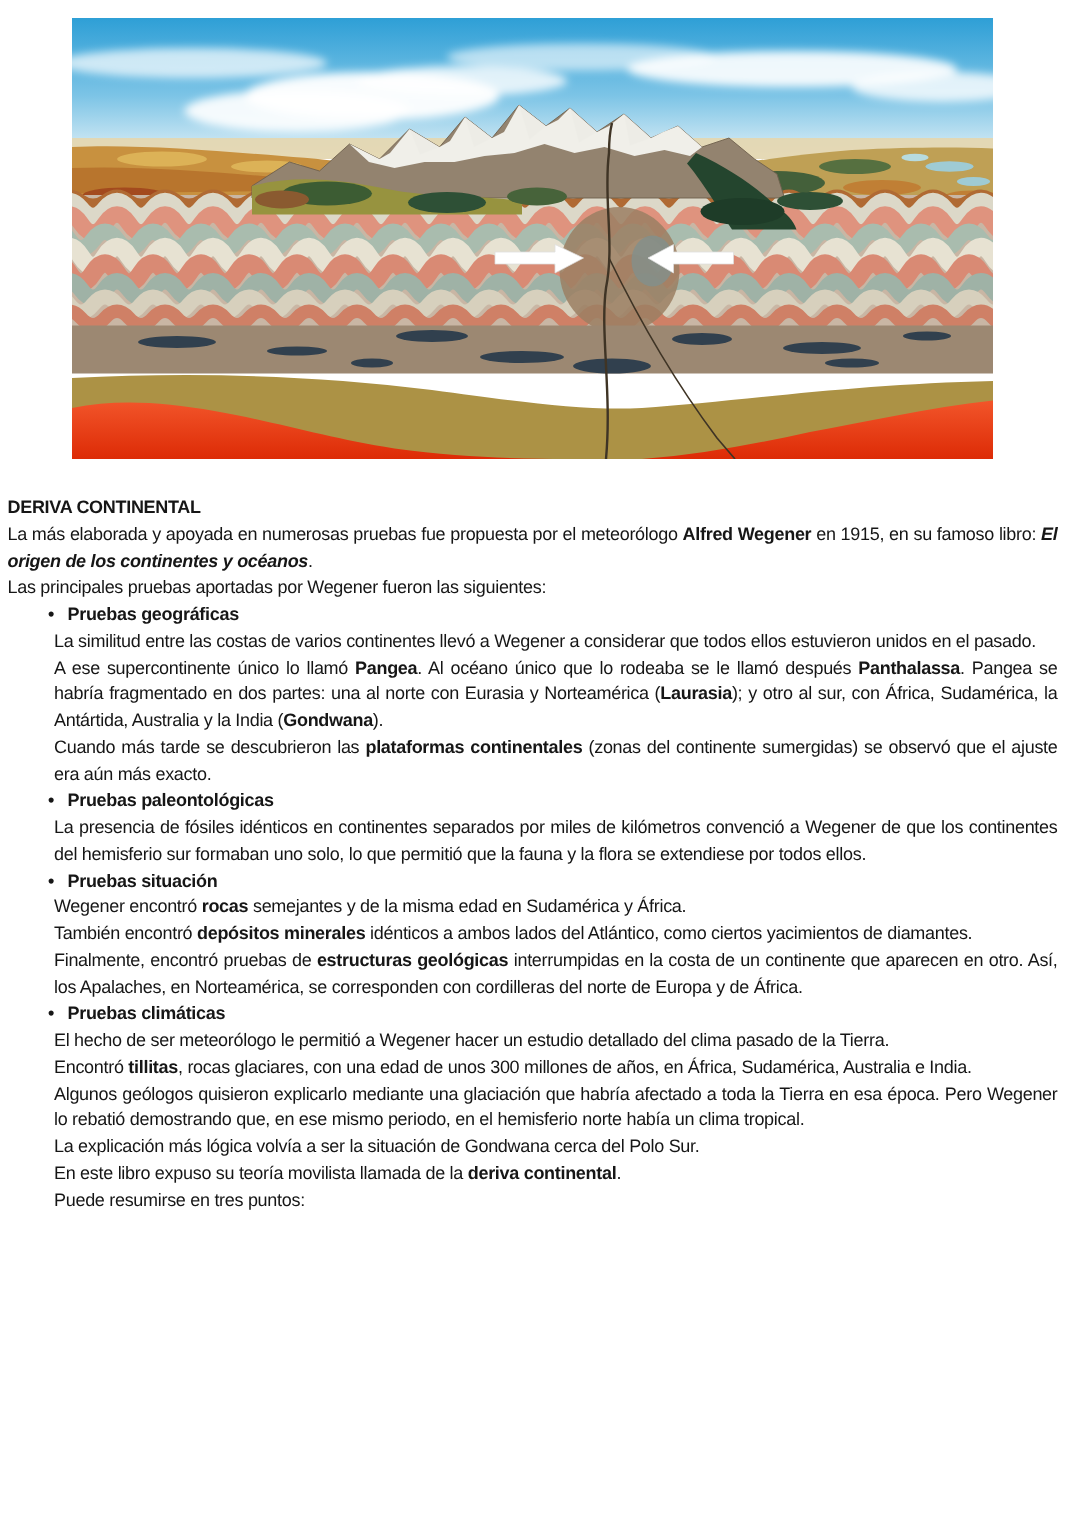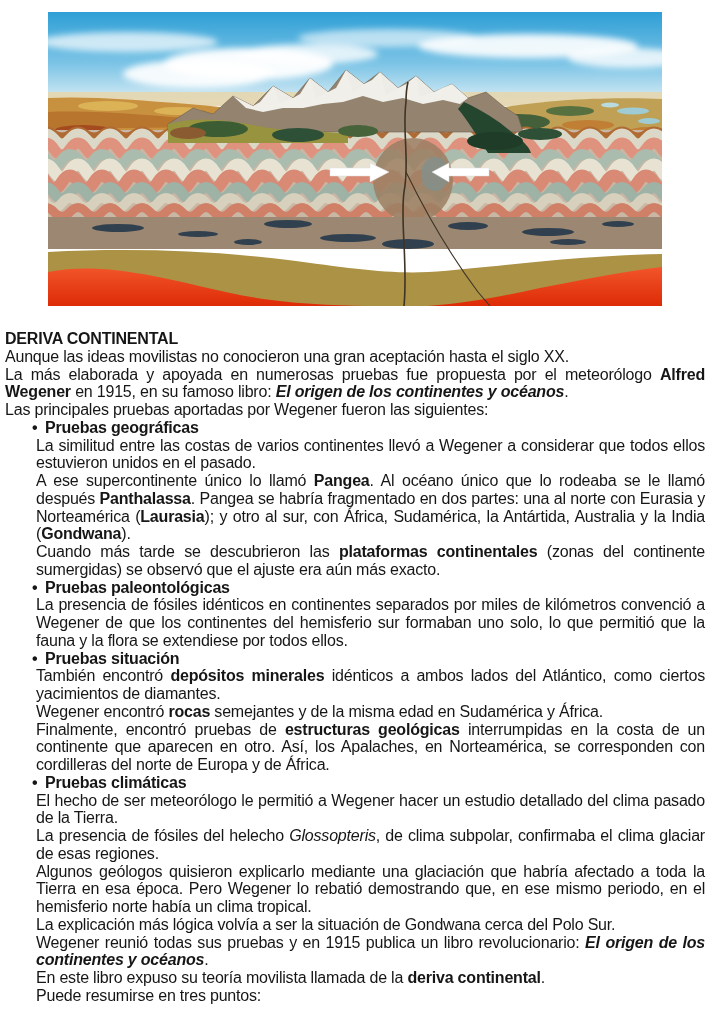--- a/index.html
+++ b/index.html
@@ -7,21 +7,21 @@
     width:716px;height:1023px;background:#ffffff;position:relative;overflow:hidden;
     font-family:"Liberation Sans",sans-serif;color:#161616;
   }
   .page{position:absolute;inset:0;background:#ffffff;}
   .figure{
     position:absolute;left:48px;top:12px;width:614px;height:294px;
   }
   .figure svg{display:block;width:614px;height:294px;}
   .doc{
     position:absolute;left:5px;top:330px;width:700px;
-    font-size:16px;line-height:17.75px;letter-spacing:-0.2px;
+    font-size:12px;line-height:17.75px;letter-spacing:-0.2px;
   }
   .blk{text-align:justify;}
   .blk.title{font-weight:bold;text-align:left;}
   .blk.li-head{font-weight:bold;text-align:left;position:relative;padding-left:40px;}
   .blk.li-head .marker{position:absolute;left:27px;top:0;}
   .blk.li-p{margin-left:31px;}
   .b{font-weight:bold;}
   .i{font-style:italic;}
 </style>
 </head>
@@ -145,36 +145,34 @@
         <path stroke-width="1.1" d="M358,160 C375,195 400,240 430,280 L442,294"></path>
       </g>
 
       <polygon points="282,156 322,156 322,151 341,160 322,170 322,164 282,164" fill="#ffffff" stroke="#dedede" stroke-width="0.5"></polygon>
       <polygon points="441,156 401,156 401,151 384,160 401,170 401,164 441,164" fill="#ffffff" stroke="#dedede" stroke-width="0.5"></polygon>
     </svg>
   </div>
 
   <div class="doc">
       <div class="blk title"><span class="b">DERIVA CONTINENTAL</span></div>
-      <div class="blk p"><span>Aunque las ideas movilistas no conocieron una gran aceptación hasta el siglo XX.</span></div>
       <div class="blk p"><span>La más elaborada y apoyada en numerosas pruebas fue propuesta por el meteorólogo </span><span class="b">Alfred Wegener</span><span> en 1915, en su famoso libro: </span><span class="b i">El origen de los continentes y océanos</span><span>.</span></div>
       <div class="blk p"><span>Las principales pruebas aportadas por Wegener fueron las siguientes:</span></div>
       <div class="blk li-head"><span class="marker">•</span><span class="b">Pruebas geográficas</span></div>
       <div class="blk li-p"><span>La similitud entre las costas de varios continentes llevó a Wegener a considerar que todos ellos estuvieron unidos en el pasado.</span></div>
       <div class="blk li-p"><span>A ese supercontinente único lo llamó </span><span class="b">Pangea</span><span>. Al océano único que lo rodeaba se le llamó después </span><span class="b">Panthalassa</span><span>. Pangea se habría fragmentado en dos partes: una al norte con Eurasia y Norteamérica (</span><span class="b">Laurasia</span><span>); y otro al sur, con África, Sudamérica, la Antártida, Australia y la India (</span><span class="b">Gondwana</span><span>).</span></div>
       <div class="blk li-p"><span>Cuando más tarde se descubrieron las </span><span class="b">plataformas continentales</span><span> (zonas del continente sumergidas) se observó que el ajuste era aún más exacto.</span></div>
       <div class="blk li-head"><span class="marker">•</span><span class="b">Pruebas paleontológicas</span></div>
       <div class="blk li-p"><span>La presencia de fósiles idénticos en continentes separados por miles de kilómetros convenció a Wegener de que los continentes del hemisferio sur formaban uno solo, lo que permitió que la fauna y la flora se extendiese por todos ellos.</span></div>
       <div class="blk li-head"><span class="marker">•</span><span class="b">Pruebas situación</span></div>
+      <div class="blk li-p"><span>Wegener encontró </span><span class="b">rocas</span><span> semejantes y de la misma edad en Sudamérica y África.</span></div>
       <div class="blk li-p"><span>También encontró </span><span class="b">depósitos minerales</span><span> idénticos a ambos lados del Atlántico, como ciertos yacimientos de diamantes.</span></div>
-      <div class="blk li-p"><span>Wegener encontró </span><span class="b">rocas</span><span> semejantes y de la misma edad en Sudamérica y África.</span></div>
       <div class="blk li-p"><span>Finalmente, encontró pruebas de </span><span class="b">estructuras geológicas</span><span> interrumpidas en la costa de un continente que aparecen en otro. Así, los Apalaches, en Norteamérica, se corresponden con cordilleras del norte de Europa y de África.</span></div>
       <div class="blk li-head"><span class="marker">•</span><span class="b">Pruebas climáticas</span></div>
       <div class="blk li-p"><span>El hecho de ser meteorólogo le permitió a Wegener hacer un estudio detallado del clima pasado de la Tierra.</span></div>
-      <div class="blk li-p"><span>La presencia de fósiles del helecho </span><span class="i">Glossopteris</span><span>, de clima subpolar, confirmaba el clima glaciar de esas regiones.</span></div>
+      <div class="blk li-p"><span>Encontró </span><span class="b">tillitas</span><span>, rocas glaciares, con una edad de unos 300 millones de años, en África, Sudamérica, Australia e India.</span></div>
       <div class="blk li-p"><span>Algunos geólogos quisieron explicarlo mediante una glaciación que habría afectado a toda la Tierra en esa época. Pero Wegener lo rebatió demostrando que, en ese mismo periodo, en el hemisferio norte había un clima tropical.</span></div>
       <div class="blk li-p"><span>La explicación más lógica volvía a ser la situación de Gondwana cerca del Polo Sur.</span></div>
-      <div class="blk li-p"><span>Wegener reunió todas sus pruebas y en 1915 publica un libro revolucionario: </span><span class="b i">El origen de los continentes y océanos</span><span>.</span></div>
       <div class="blk li-p"><span>En este libro expuso su teoría movilista llamada de la </span><span class="b">deriva continental</span><span>.</span></div>
       <div class="blk li-p"><span>Puede resumirse en tres puntos:</span></div>
     </div>
 
 </div>
 
 </body></html>

